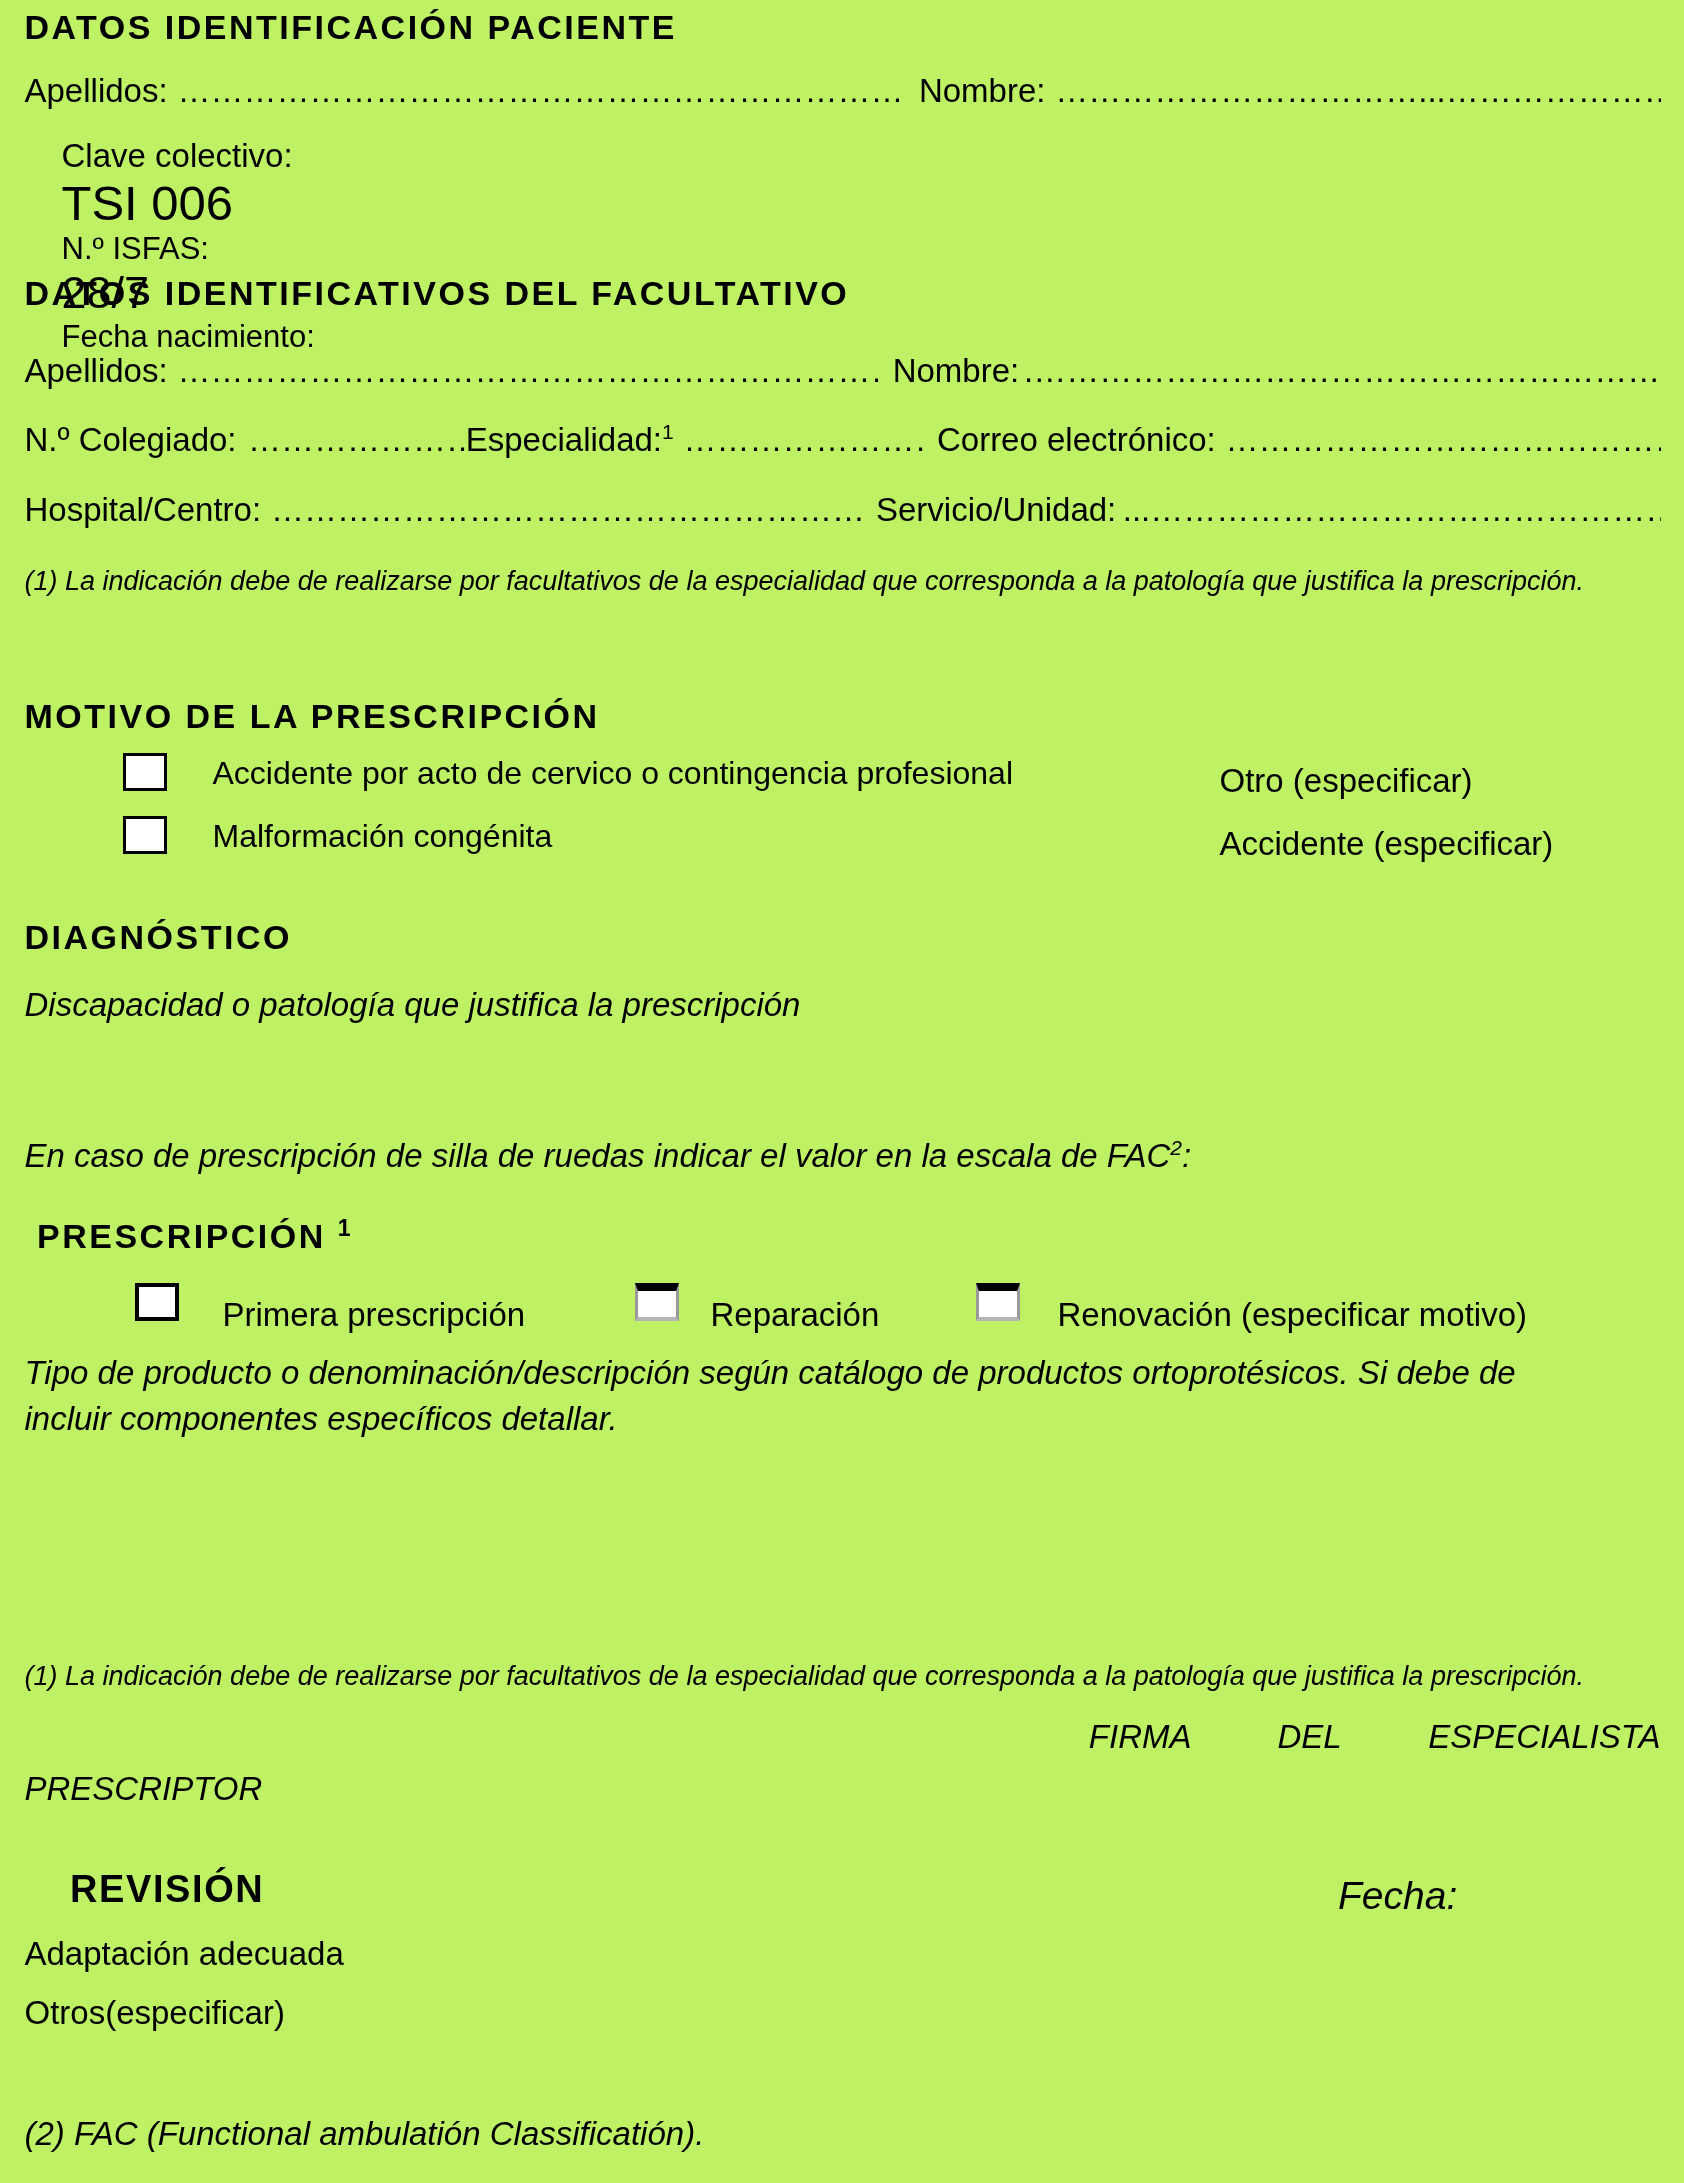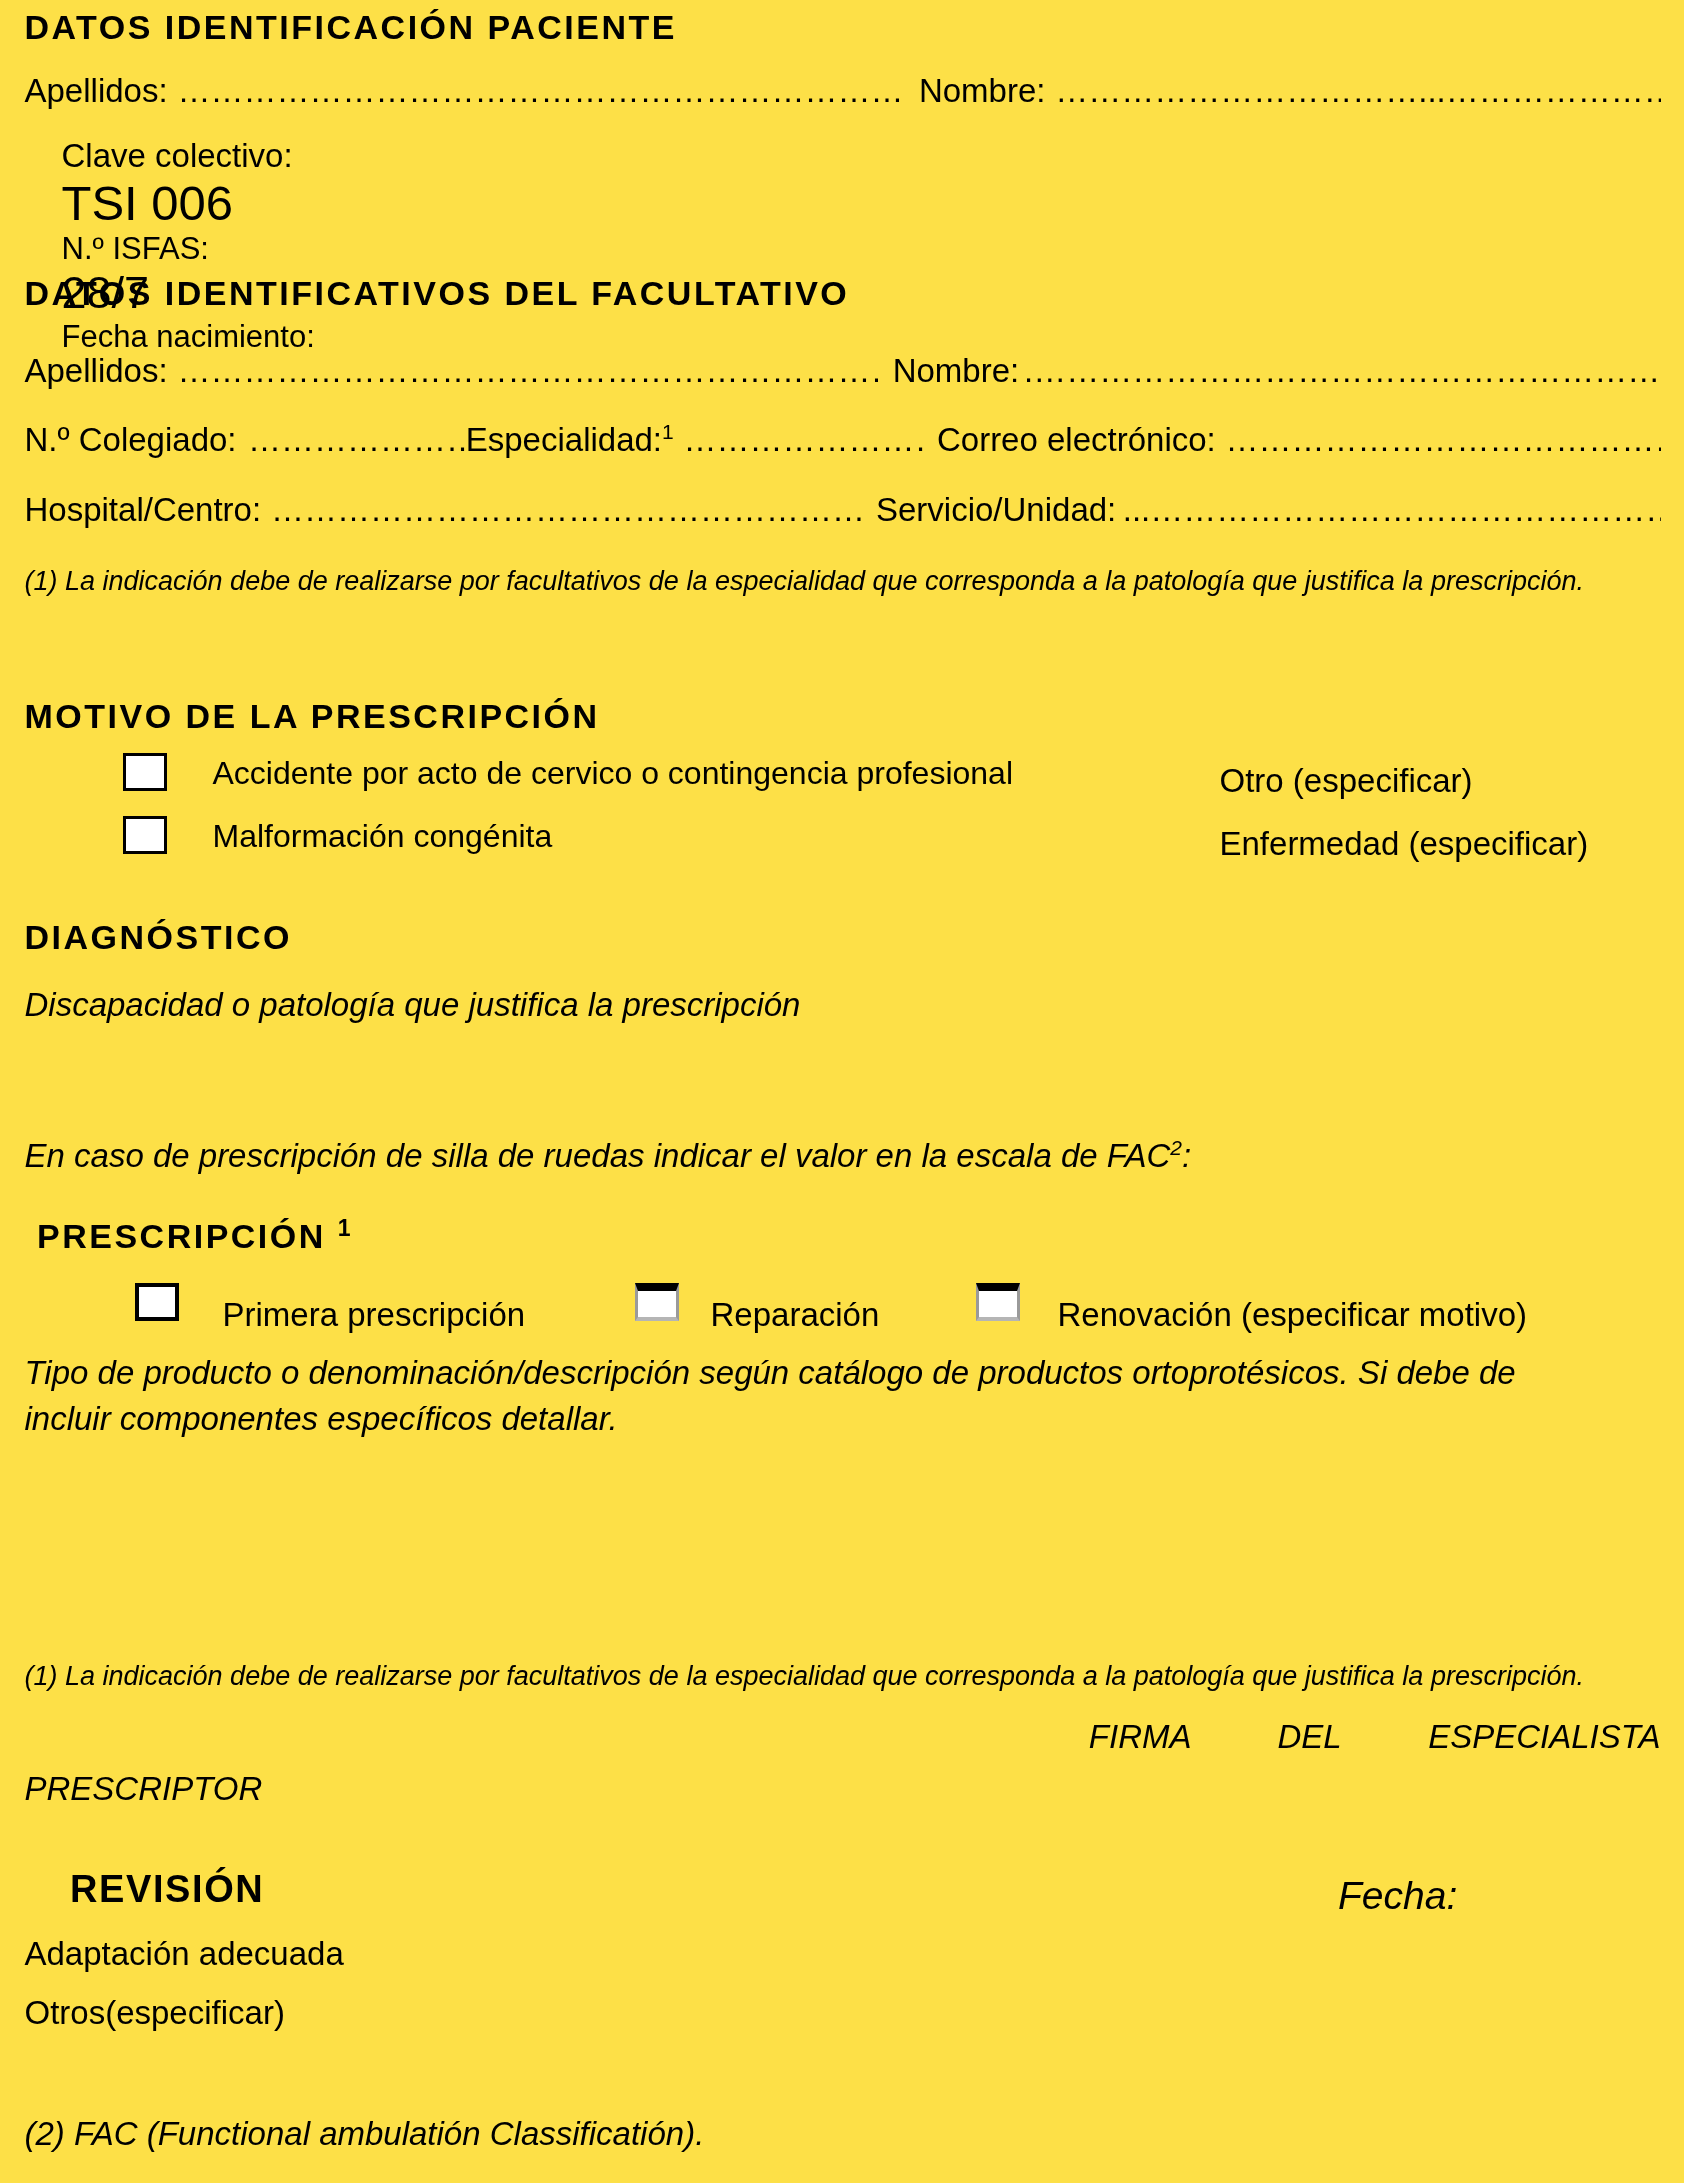--- a/index.html
+++ b/index.html
@@ -1,17 +1,17 @@
 <!DOCTYPE html>
 <html style="font-size:13px"><head>
 <meta charset="utf-8">
 <style>
   html,body{margin:0;padding:0;background:#fff;}
   .page{
-    position:relative;width:1685px;height:2183px;background:#fde047;
+    position:relative;width:1685px;height:2183px;background:#bef264;
     font-family:"Liberation Sans",sans-serif;color:#000;overflow:hidden;
   }
   .abs{position:absolute;}
   .h1{font-weight:bold;font-size:34px;letter-spacing:2.5px;white-space:nowrap;}
   .body-t{font-size:33px;}
   .small-t{font-size:31px;}
   .it{font-style:italic;}
   .foot{font-size:27px;font-style:italic;white-space:nowrap;}
   .row{position:absolute;left:24.5px;right:24px;display:flex;align-items:baseline;white-space:nowrap;font-size:33px;}
   .fill{flex:1 1 0;overflow:hidden;white-space:nowrap;}
@@ -83,21 +83,21 @@
 
   <div class="m-row" style="top:753px;">
     <span class="cb" style="left:98px;top:0;"></span>
     <span class="m-label">Accidente por acto de cervico o contingencia profesional</span>
     <span class="m-right">Otro (especificar)</span>
   </div>
 
   <div class="m-row" style="top:816px;">
     <span class="cb" style="left:98px;top:0;"></span>
     <span class="m-label">Malformación congénita</span>
-    <span class="m-right">Enfermedad (especificar)</span>
+    <span class="m-right">Accidente (especificar)</span>
   </div>
 
   <div class="abs h1" style="left:24.5px;top:918px;">DIAGNÓSTICO</div>
 
   <div class="abs body-t it" style="left:24.5px;top:986px;white-space:nowrap;">Discapacidad o patología que justifica la prescripción</div>
 
   <div class="abs body-t it" style="left:24.5px;top:1137px;white-space:nowrap;"><span>En caso de prescripción de silla de ruedas indicar el valor en la escala de FAC</span><span class="sup">2</span><span>:</span></div>
 
   <div class="abs h1" style="left:37px;top:1217px;"><span>PRESCRIPCIÓN</span> <span class="sup" style="font-size:23px;">1</span></div>
 

